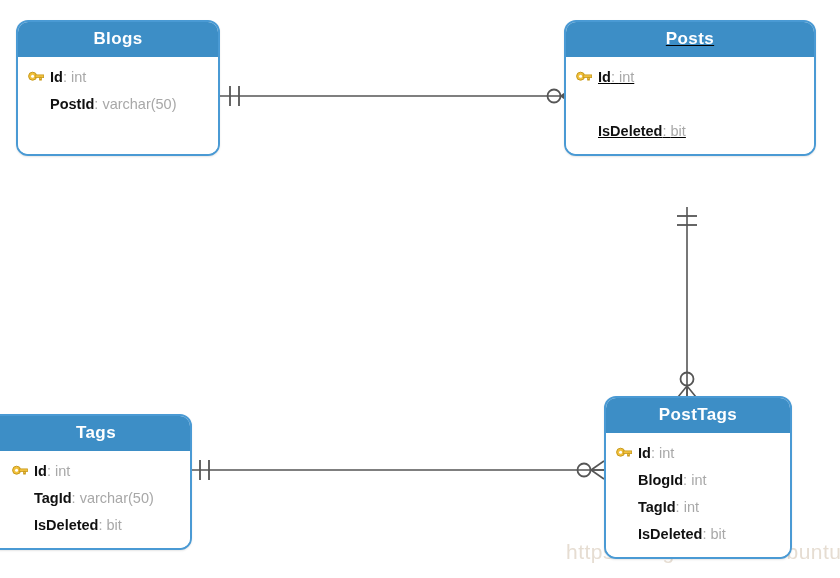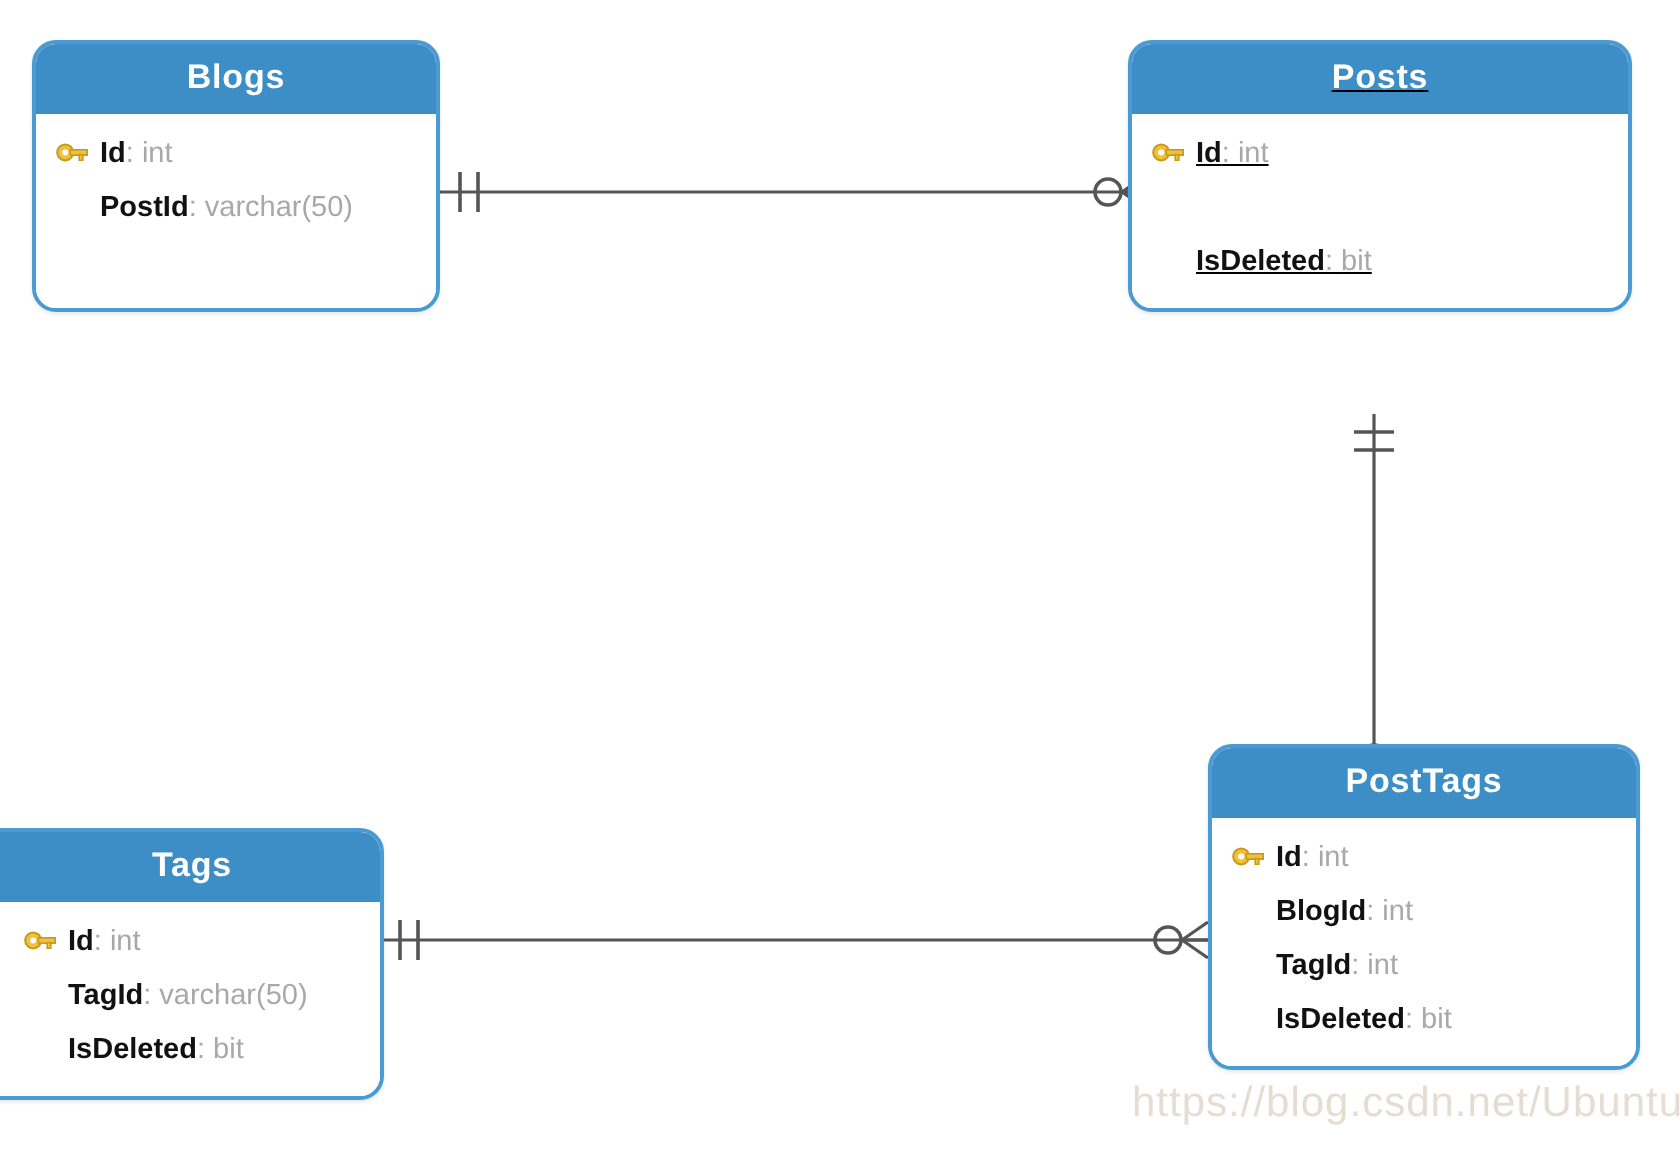--- a/index.html
+++ b/index.html
@@ -94,21 +94,21 @@
     font-weight: bold;
   }
   .field-type {
     color: #a8a8a8;
   }
 
   
   #entity-blogs    { left: 16px;  top: 20px;  width: 204px; }
   #entity-posts    { left: 564px; top: 20px;  width: 252px; text-decoration: underline; }
   #entity-tags     { left: -12px; top: 414px; width: 204px; }
-  #entity-posttags { left: 604px; top: 372px; width: 216px; }
+  #entity-posttags { left: 604px; top: 396px; width: 188px; }
 
   #entity-tags .entity-header { padding-left: 12px; }
 </style>
 </head>
 <body>
 
 <div id="canvas">
 
   <div class="watermark">https://blog.csdn.net/UbuntuTo</div>
 

